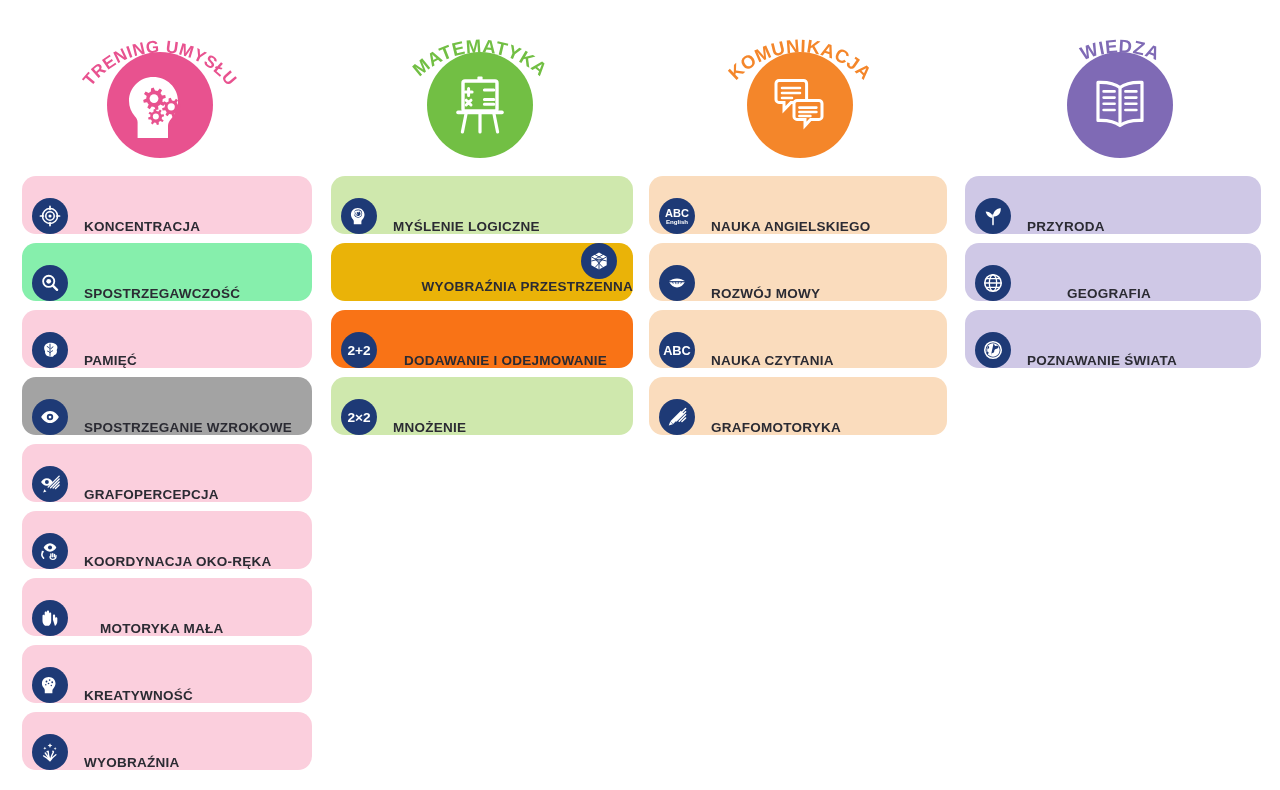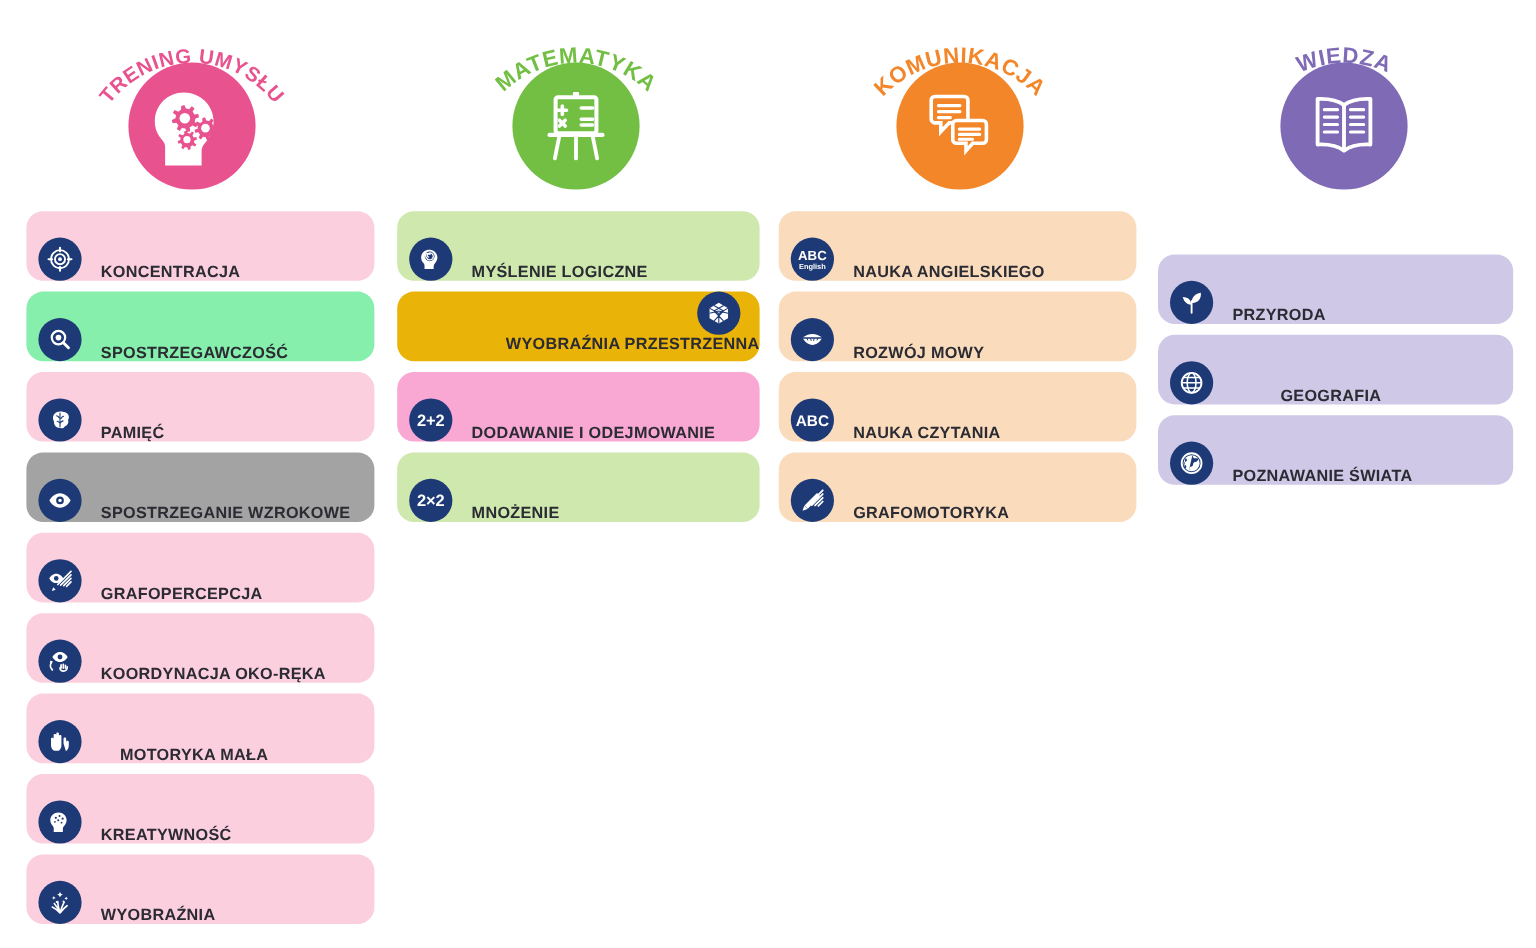--- a/index.html
+++ b/index.html
@@ -284,21 +284,21 @@
         </div>
         <div class="pill" style="background: #eab308; flex-direction: column;">
           <span class="pill-icon" style="background: rgb(30, 58, 118);">
             <svg width="22" height="22" viewBox="0 0 24 24">
               <path d="M12 2.6l8.4 4.8v9.2L12 21.4 3.6 16.6V7.4z" fill="#ffffff"></path>
         <path d="M3.6 7.4L12 12.2l8.4-4.8M12 12.2v9.2M7.6 5l8.8 5M16.4 5L7.6 10M3.6 12l8.4-2M20.4 12L12 10M7.8 19l8.4-9M16.2 19L7.8 10" stroke="#1e3a76" stroke-width="1" fill="none" stroke-linejoin="round"></path>
             </svg>
           </span>
           <span class="pill-label">WYOBRAŹNIA PRZESTRZENNA</span>
         </div>
-        <div class="pill" style="background: #f9a8d4;">
+        <div class="pill" style="background: #f97316; gap: 11px;">
           <span class="pill-icon" style="background: rgb(30, 58, 118);">
             <svg width="30" height="22" viewBox="0 0 34 22">
               <text class="ico-txt" x="17" y="16.6" text-anchor="middle" font-size="15.5">2+2</text>
             </svg>
           </span>
           <span class="pill-label">DODAWANIE I ODEJMOWANIE</span>
         </div>
         <div class="pill" style="background: rgb(207, 232, 173);">
           <span class="pill-icon" style="background: rgb(30, 58, 118);">
             <svg width="30" height="22" viewBox="0 0 34 22">
@@ -341,21 +341,21 @@
             <svg width="22" height="22" viewBox="0 0 24 24">
               <path d="M21.4 2.8l-13 13M21.4 6.2l-10 10M21.4 9.6l-7 7M21.4 13l-4 4" stroke="#ffffff" stroke-width="1.6" stroke-linecap="round"></path>
         <path d="M3 21.4l1.6-4.6 3 3z" fill="#ffffff"></path>
         <path d="M4.8 16.6L16.2 5.2l2.9 2.9L7.8 19.5z" fill="#ffffff"></path>
             </svg>
           </span>
           <span class="pill-label">GRAFOMOTORYKA</span>
         </div>
       </div>
       <div class="col c3">
-        <div class="pill" style="background: rgb(207, 200, 230); margin-top: 36px;">
+        <div class="pill" style="background: rgb(207, 200, 230);">
           <span class="pill-icon" style="background: rgb(30, 58, 118);">
             <svg width="22" height="22" viewBox="0 0 24 24">
               <path d="M12 21.4V11" stroke="#ffffff" stroke-width="1.7" stroke-linecap="round"></path>
         <path d="M12 12.6C12 7.8 14.8 4 20.4 3.2c.6 5.8-2.6 9.4-8.4 9.4z" fill="#ffffff"></path>
         <path d="M11.4 14.2C8.6 14.2 5 12 4 7.2c5 .2 7.8 3 7.4 7z" fill="#ffffff"></path>
             </svg>
           </span>
           <span class="pill-label">PRZYRODA</span>
         </div>
         <div class="pill" style="background: rgb(207, 200, 230); gap: 40px;">

